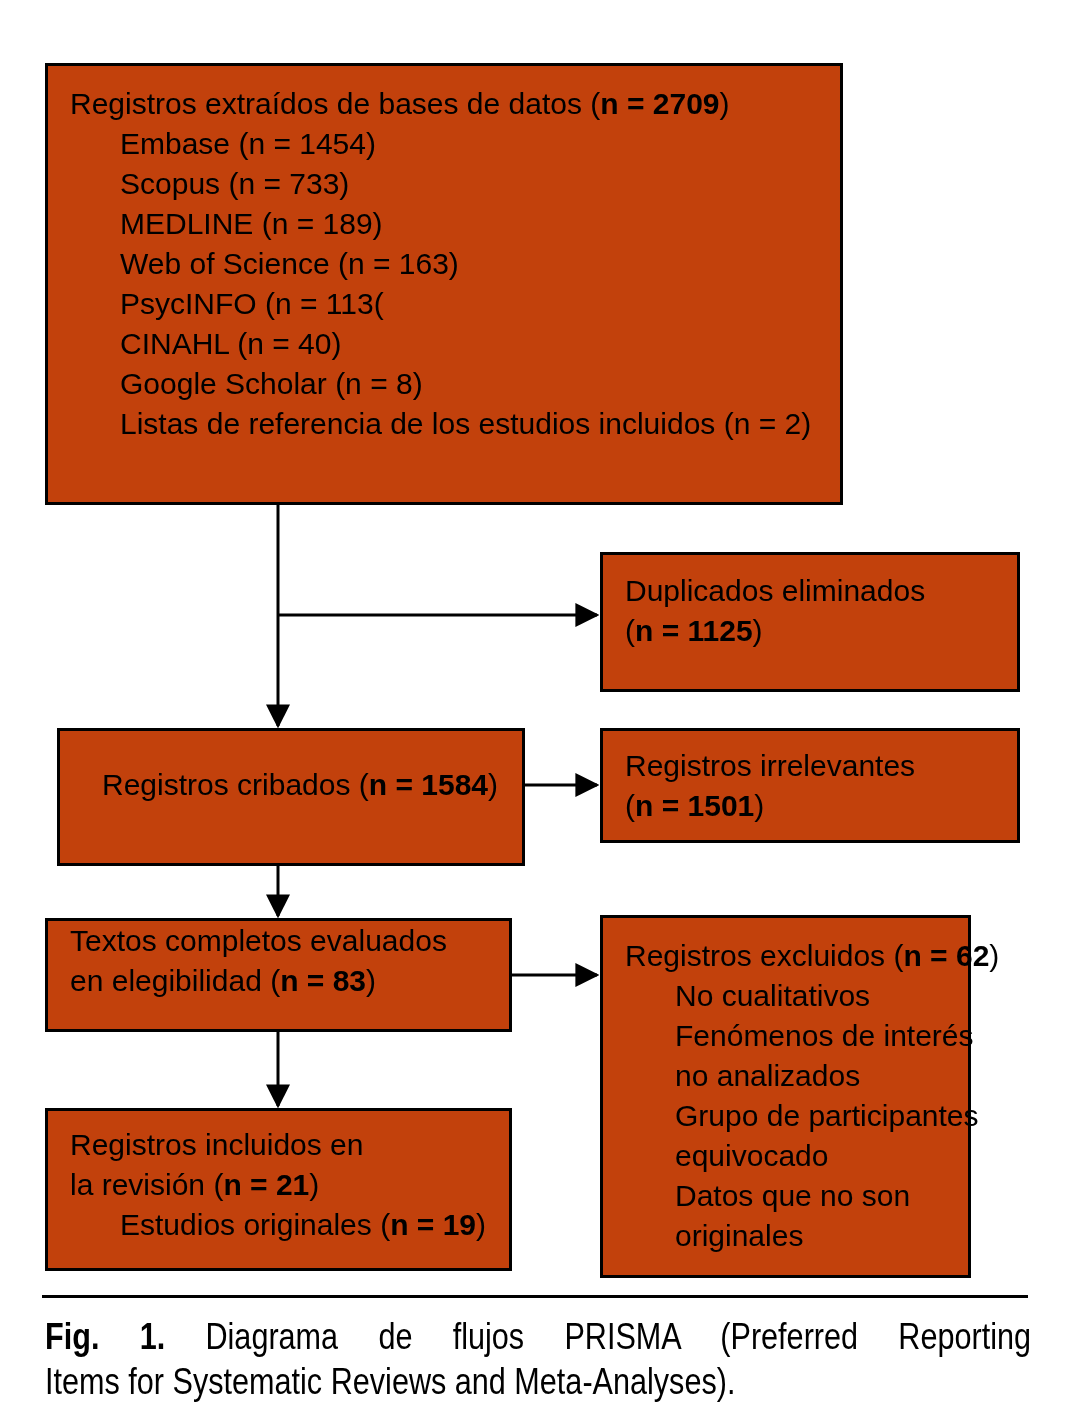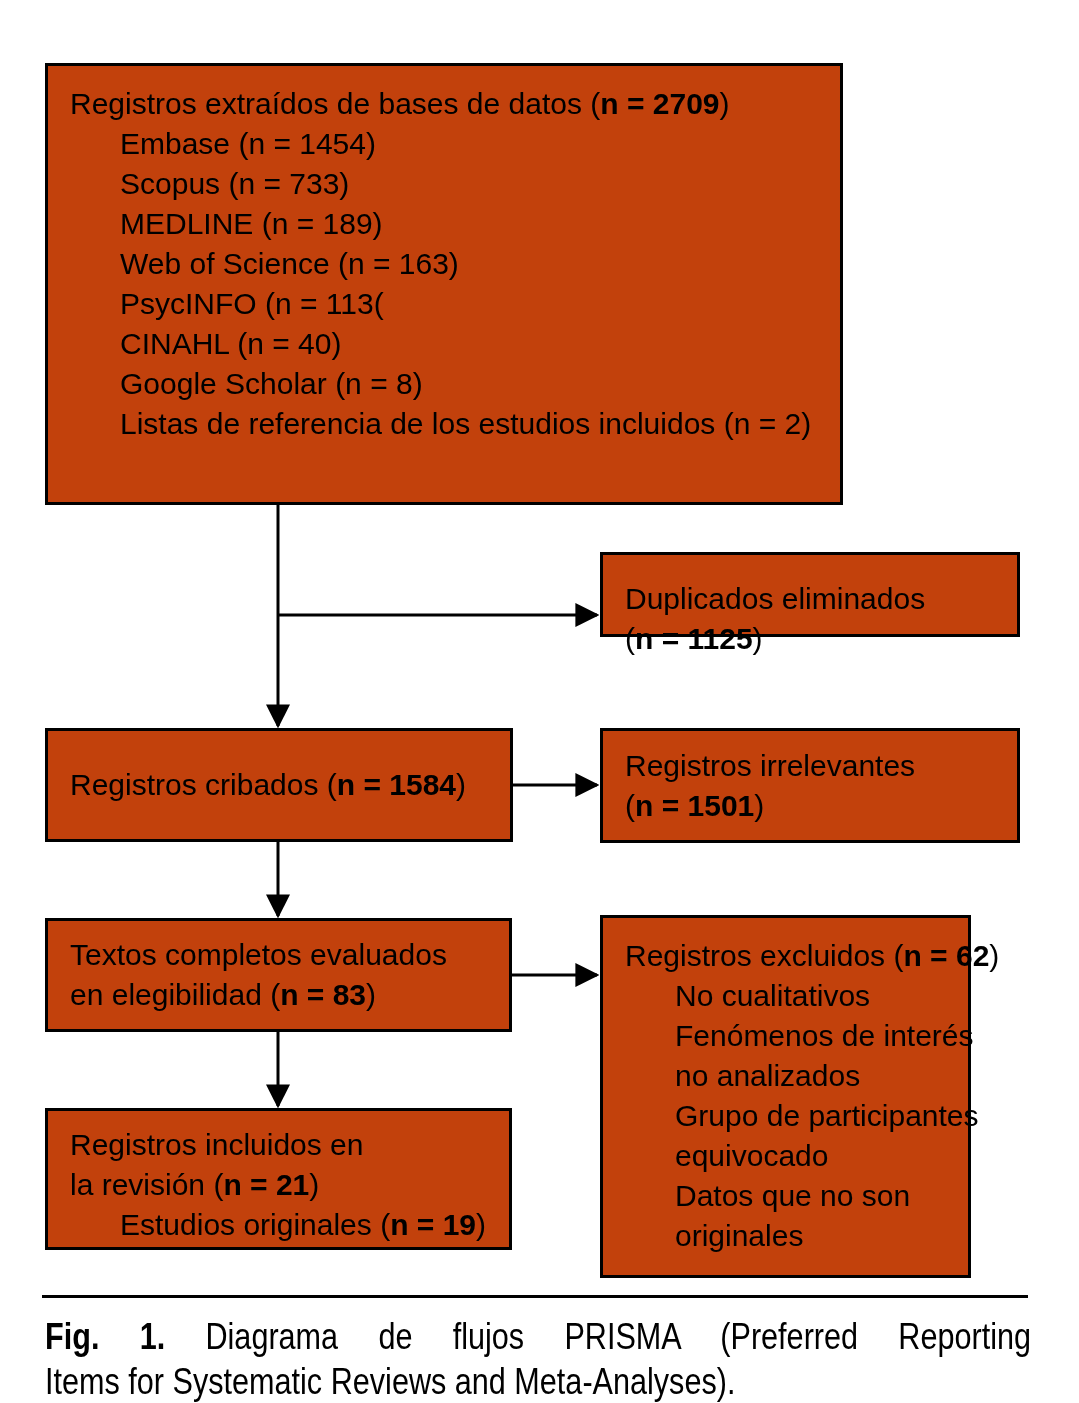--- a/index.html
+++ b/index.html
@@ -27,26 +27,26 @@
   .bline {
     font-size: 30px;
     line-height: 40px;
     white-space: nowrap;
     padding-left: 22px;
   }
   .bline.indent { padding-left: 72px; }
   b { font-weight: 700; }
 
   #box-identification { left: 45px;  top: 63px;   width: 798px; height: 442px; padding-top: 18px; }
-  #box-duplicates     { left: 600px; top: 552px;  width: 420px; height: 85px; padding-top: 24px; }
-  #box-screening      { left: 45px;  top: 728px;  width: 468px; height: 114px; padding-top: 34px; }
+  #box-duplicates     { left: 600px; top: 552px;  width: 420px; height: 140px; padding-top: 16px; }
+  #box-screening      { left: 57px;  top: 728px;  width: 468px; height: 138px; padding-top: 34px; padding-left: 20px; }
   #box-irrelevant     { left: 600px; top: 728px;  width: 420px; height: 115px; padding-top: 15px; }
-  #box-eligibility    { left: 45px;  top: 918px;  width: 467px; height: 114px; padding-top: 14px; }
+  #box-eligibility    { left: 45px;  top: 918px;  width: 467px; height: 114px; }
   #box-excluded       { left: 600px; top: 915px;  width: 371px; height: 363px; padding-top: 18px; }
-  #box-included       { left: 45px;  top: 1108px; width: 467px; height: 142px; padding-top: 14px; }
+  #box-included       { left: 45px;  top: 1108px; width: 467px; height: 163px; padding-top: 14px; }
 
   .caption-rule {
     position: absolute;
     left: 42px; top: 1295px;
     width: 986px; height: 0;
     border-top: 3px solid #000000;
   }
   .caption {
     position: absolute;
     left: 45px; top: 1314px;

